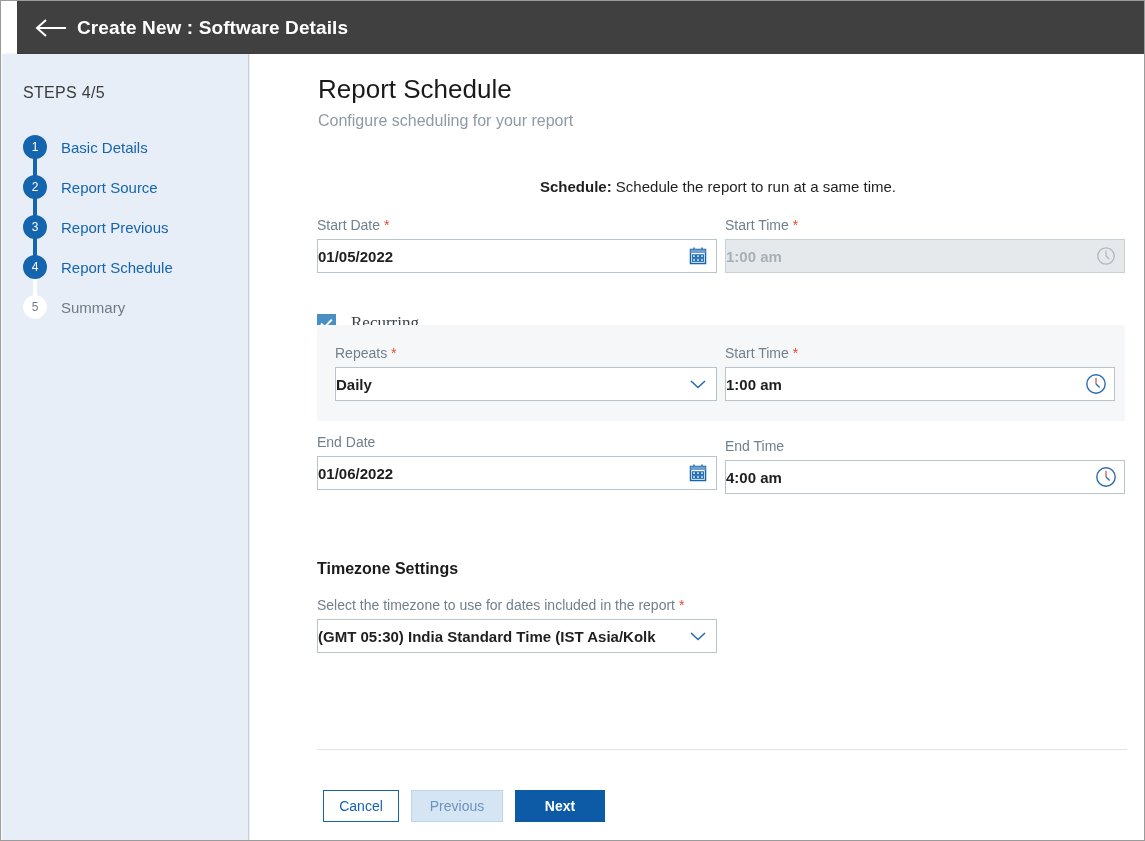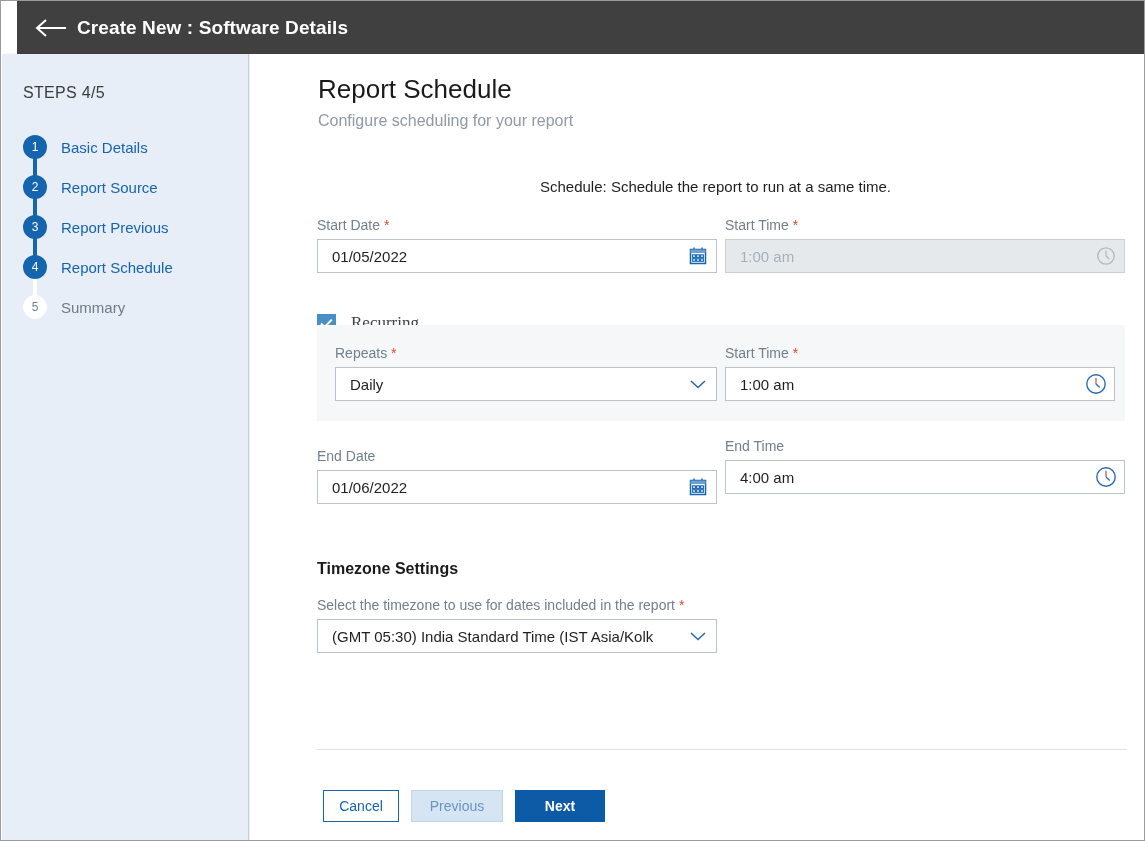--- a/index.html
+++ b/index.html
@@ -179,41 +179,42 @@
     border-left: none;
   }
   .mode-desc {
     position: absolute;
     left: 290px;
     top: 124px;
     font-size: 15px;
     color: #1f1f1f;
     white-space: nowrap;
   }
-  .mode-desc b { font-weight: normal; margin-top: 46px; }
+  .mode-desc b { font-weight: bold; margin-top: 46px; }
 
   
   .field-label {
     font-size: 14px;
     color: #71808d;
   }
   .req { color: #e04a2f; }
 
   .input-box {
     position: relative;
     box-sizing: border-box;
     height: 34px;
     background: #ffffff;
     border: 1px solid #b9c3cc;
     display: flex;
     align-items: center;
-    padding: 0 34px 0 14px;
+    padding: 0 34px 0 0;
     font-size: 15px;
     color: #1f1f1f;
     cursor: text;
+    font-weight: bold;
   }
   .input-box.disabled {
     background: #e5e9ec;
     border-color: #c9d0d6;
     color: #a7b0b8;
     cursor: default;
   }
   .input-box.select { cursor: pointer; }
   .field-icon {
     position: absolute;
@@ -264,21 +265,21 @@
     left: 67px;
     top: 271px;
     width: 808px;
     height: 96px;
     background: #f6f7f9;
   }
   #fg-repeats { left: 18px; top: 20px; width: 382px; }
   #fg-start-time-rec { left: 408px; top: 20px; width: 390px; }
 
   
-  #fg-end-date { left: 67px; top: 394px; width: 400px; }
+  #fg-end-date { left: 67px; top: 380px; width: 400px; }
   #fg-end-time { left: 475px; top: 384px; width: 400px; }
 
   
   .tz-heading {
     position: absolute;
     left: 67px;
     top: 506px;
     font-size: 16px;
     font-weight: bold;
     color: #1a1a1a;

